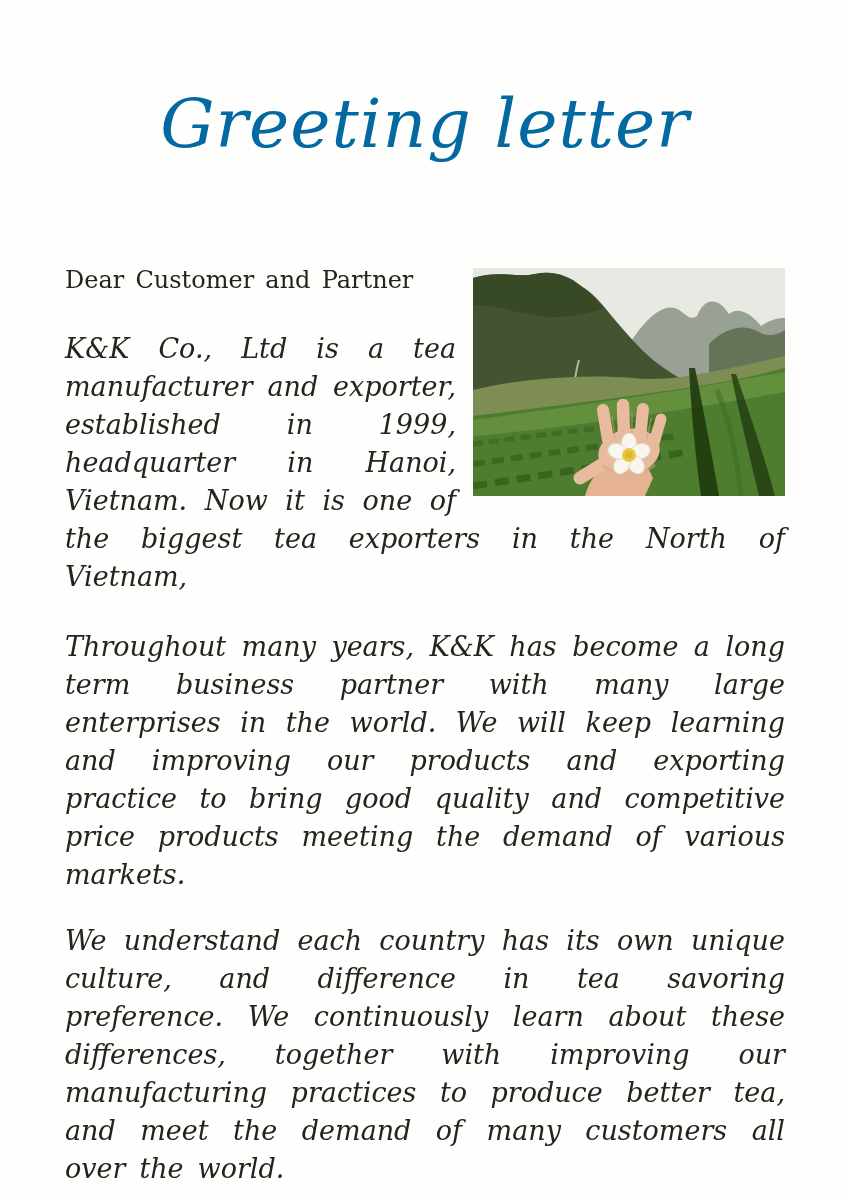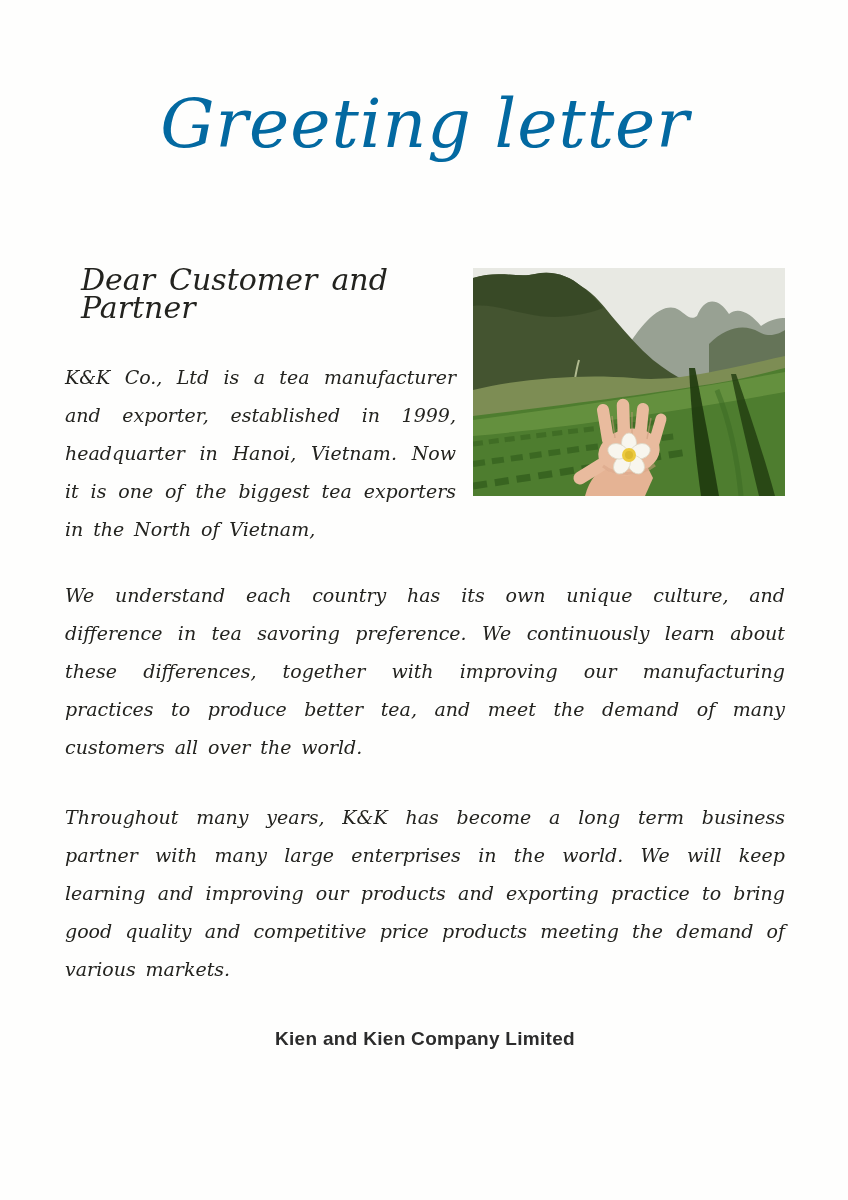--- a/index.html
+++ b/index.html
@@ -29,29 +29,28 @@
   .letter-body { margin-top: 96px; }
   .photo {
     float: right;
     width: 312px;
     height: 228px;
     margin: 2px 0 24px 17px;
     overflow: hidden;
   }
   .photo svg { display: block; width: 100%; height: 100%; }
   .salutation {
-    margin: 16px;
-    font-style: italic;
-    font-size: 30px;
+    margin: 0;
+    font-size: 24px;
     line-height: 28px;
     word-spacing: 0.15em;
   }
   .para {
     font-style: italic;
-    font-size: 19px;
+    font-size: 27px;
     line-height: 38px;
     text-align: justify;
     word-spacing: 0.2em;
     margin: 0;
   }
   .para1 { margin-top: 36px; }
   .para2 { clear: right; margin-top: 28px; }
   .para3 { margin-top: 32px; }
   .signature {
     margin: 40px 0 0 0;
@@ -130,20 +129,20 @@
           <circle r="7" fill="#ecca3e"></circle>
           <circle r="4" fill="#d9b52c" opacity="0.8"></circle>
         </g>
       </svg>
     </div>
 
     <p class="salutation">Dear Customer and Partner</p>
 
     <p class="para para1">K&amp;K Co., Ltd is a tea manufacturer and exporter, established in 1999, headquarter in Hanoi, Vietnam. Now it is one of the biggest tea exporters in the North of Vietnam,</p>
 
+    <p class="para para3">Throughout many years, K&amp;K has become a long term business partner with many large enterprises in the world. We will keep learning and improving our products and exporting practice to bring good quality and competitive price products meeting the demand of various markets.</p>
+
     <p class="para para2">We understand each country has its own unique culture, and difference in tea savoring preference. We continuously learn about these differences, together with improving our manufacturing practices to produce better tea, and meet the demand of many customers all over the world.</p>
-
-    <p class="para para3">Throughout many years, K&amp;K has become a long term business partner with many large enterprises in the world. We will keep learning and improving our products and exporting practice to bring good quality and competitive price products meeting the demand of various markets.</p>
 
     <p class="signature">Kien and Kien Company Limited</p>
 
   </div>
 </div>
 
 </body></html>

